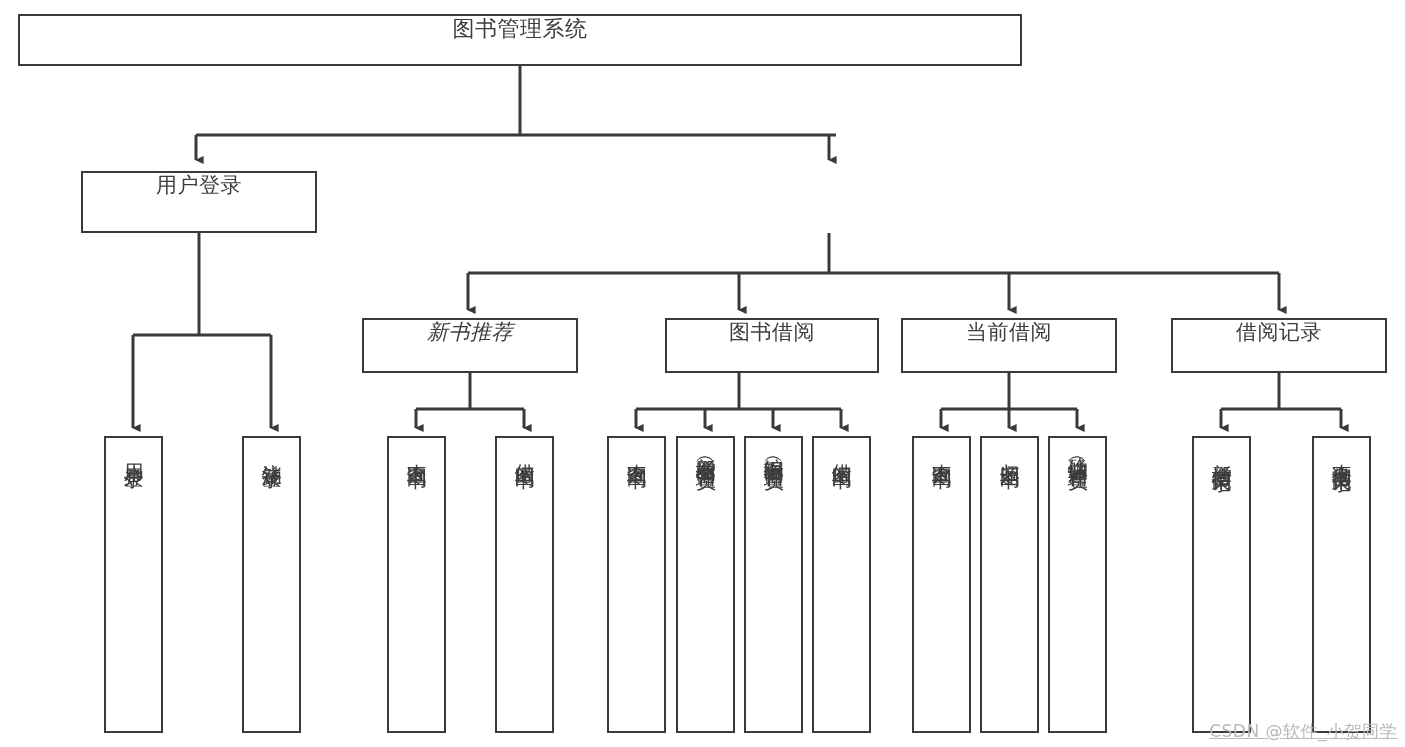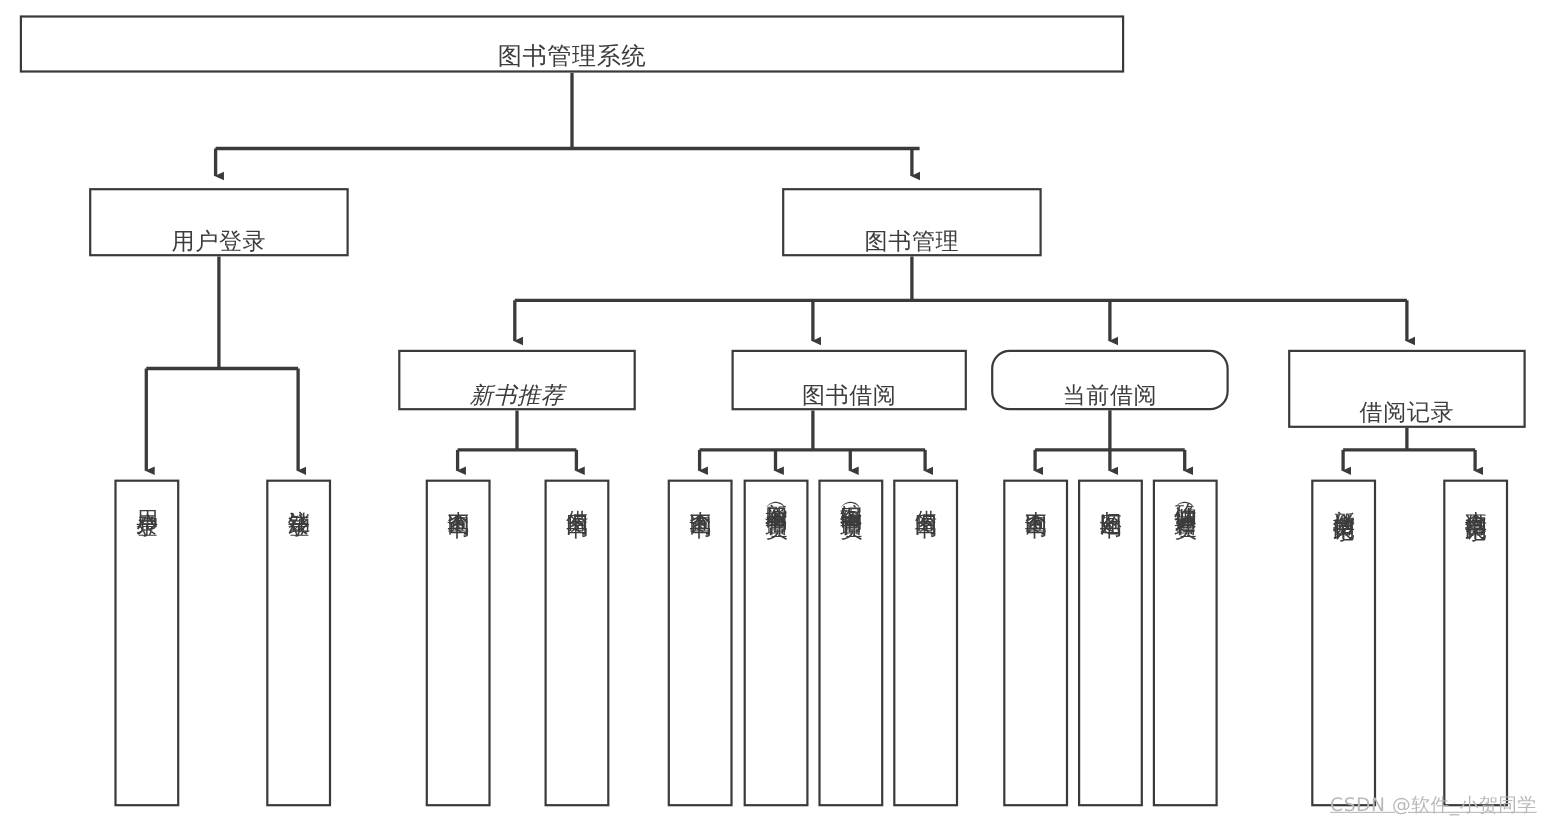--- a/index.html
+++ b/index.html
@@ -10,21 +10,21 @@
   }
   #stage{position:relative;width:1405px;height:747px;background:#fff;}
   svg#wires{position:absolute;left:0;top:0;width:1405px;height:747px;pointer-events:none;}
 
   .node{
     position:absolute;
     box-sizing:border-box;
     background:#ffffff;
     border:2px solid #3a3a3a;
     display:flex;
-    align-items:flex-end;
+    align-items:flex-start;
     justify-content:center;
     color:#3c3c3c;
   }
   .node .lbl{
     display:block;
     text-align:center;
     line-height:1.15;
     letter-spacing:.5px;
   }
   
@@ -114,37 +114,34 @@
   </svg>
 
   <div class="node horiz root" style="left:18px;top:14px;width:1004px;height:52px;">
     <span class="lbl">图书管理系统</span>
   </div>
 
   <div class="node horiz" style="left:81px;top:171px;width:236px;height:62px;">
     <span class="lbl">用户登录</span>
   </div>
 
-  <div class="node horiz" style="left:711px;top:171px;width:236px;height:62px;">
-    <span class="lbl">图书管理</span>
-  </div>
 
   <div class="node horiz" style="left:362px;top:318px;width:216px;height:55px;font-style:italic;">
     <span class="lbl">新书推荐</span>
   </div>
 
   <div class="node horiz" style="left:633px;top:318px;width:214px;height:55px;margin-left:32px;">
     <span class="lbl">图书借阅</span>
   </div>
 
-  <div class="node horiz" style="left:901px;top:318px;width:216px;height:55px;border-radius:17px;">
+  <div class="node horiz" style="left:901px;top:318px;width:216px;height:55px;">
     <span class="lbl">当前借阅</span>
   </div>
 
-  <div class="node horiz" style="left:1171px;top:318px;width:216px;height:71px;">
+  <div class="node horiz" style="left:1171px;top:318px;width:216px;height:55px;">
     <span class="lbl">借阅记录</span>
   </div>
 
   <div class="node vert" style="left:104px;top:436px;width:59px;height:297px;">
     <span class="lbl">用户登录</span>
   </div>
 
   <div class="node vert" style="left:242px;top:436px;width:59px;height:297px;">
     <span class="lbl">注销登录</span>
   </div>

